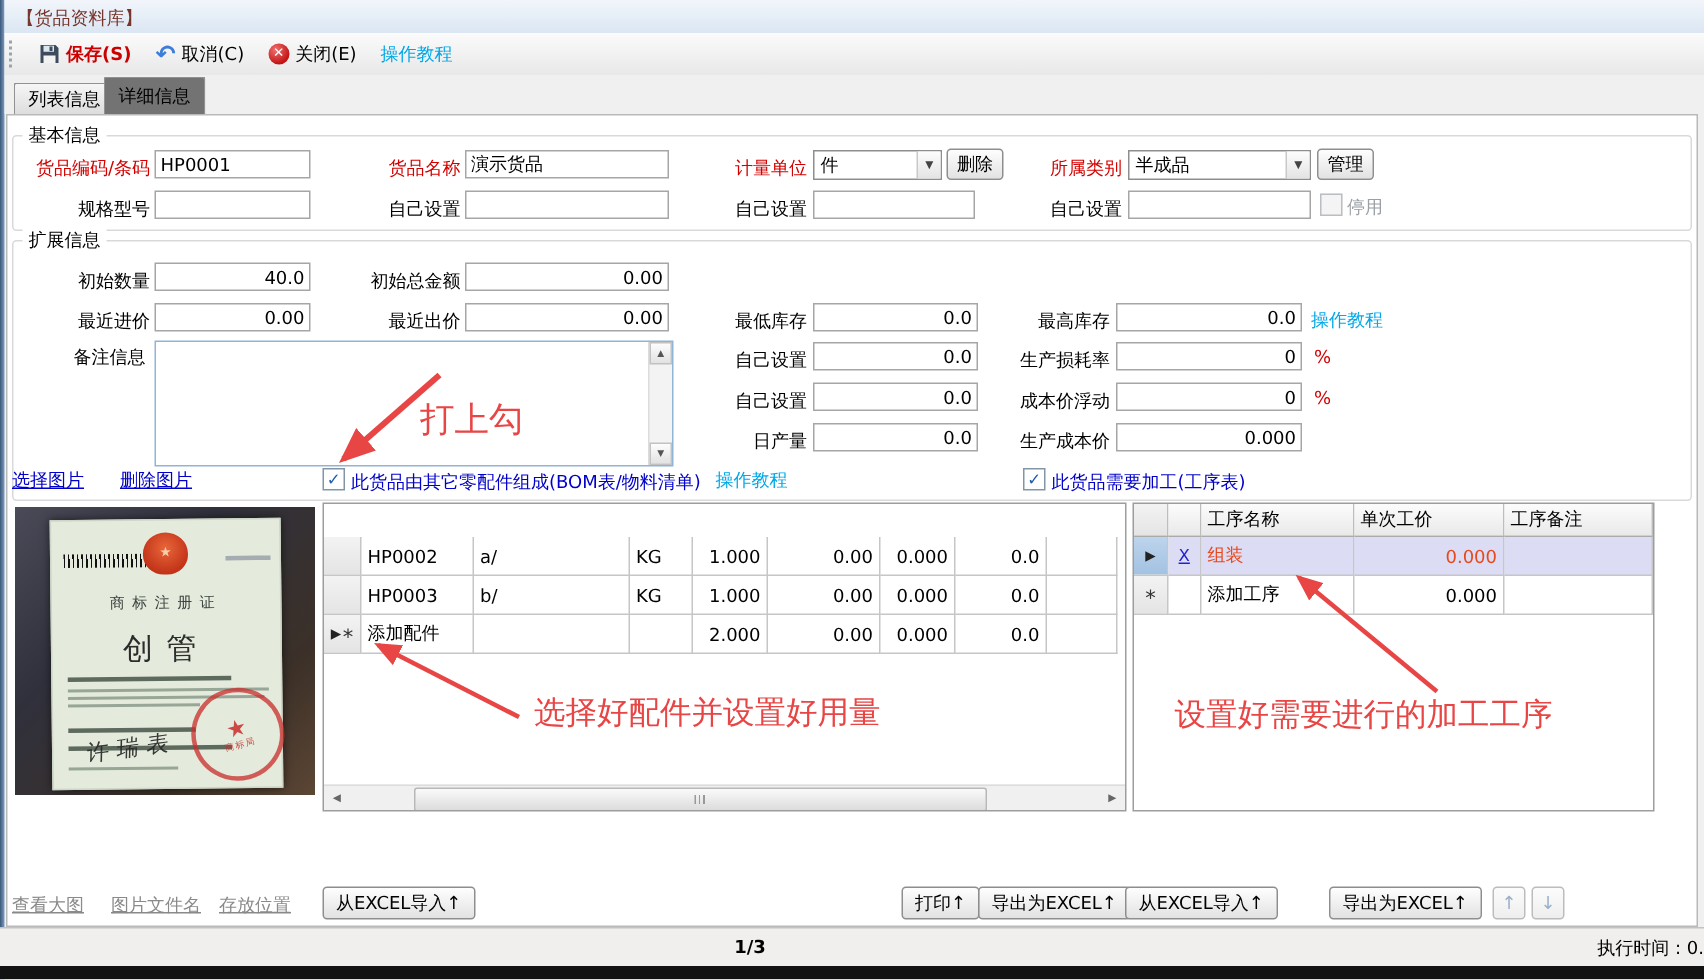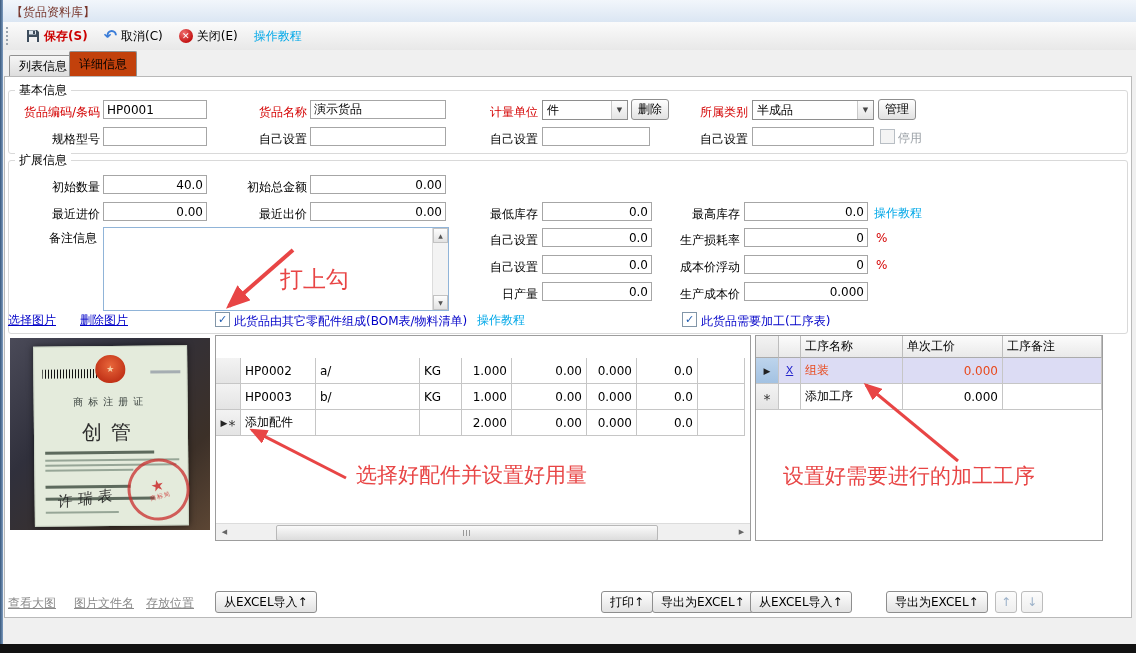--- a/index.html
+++ b/index.html
@@ -16,21 +16,21 @@
   .tb-save{color:#cc0000;font-weight:bold;}
   .closeicon{width:14px;height:14px;border-radius:50%;background:radial-gradient(circle at 35% 30%,#f07070,#c41414 70%);color:#fff;font-size:9px;font-weight:bold;display:flex;align-items:center;justify-content:center;}
   .undoicon{color:#3b7dd8;font-size:16px;font-weight:bold;line-height:12px;}
   .link-cyan{color:#00a8e8;text-decoration:none;cursor:pointer;}
   .link-blue{color:#0000c8;text-decoration:underline;cursor:pointer;}
   .link-grey{color:#8a8a8a;text-decoration:underline;cursor:pointer;}
   
   .tabrow{left:3px;top:50px;width:1133px;height:26px;background:#f0f0f0;}
   .tab{position:absolute;bottom:0;border:1px solid #919191;border-bottom:none;border-radius:2px 2px 0 0;padding:0 9px;font-size:12px;display:flex;align-items:center;}
   .tab.inactive{height:20px;background:linear-gradient(#f6f6f6,#dddddd);}
-  .tab.active{height:24px;background:#c2410c;z-index:3;align-items:center;}
+  .tab.active{height:24px;background:#737373;z-index:3;align-items:center;}
   .page{left:4px;top:76px;width:1128px;height:542px;background:#fff;border:1px solid #b9b9b9;box-sizing:border-box;}
   
   .group{border:1px solid #d9d9d9;border-radius:3px;}
   .gtitle{position:absolute;top:-9px;left:6px;background:#fff;padding:0 4px;font-size:12px;}
   .lbl{font-size:12px;text-align:right;white-space:nowrap;}
   .red{color:#d40000;}
   .inp{position:absolute;height:19px;border:1px solid #a6a6a6;background:#fff;font-size:12px;padding:0 3px;box-sizing:border-box;font-family:inherit;}
   .num{text-align:right;}
   .combo{position:absolute;height:20px;border:1px solid #8e8e8e;background:#fff;box-sizing:border-box;display:flex;align-items:center;}
   .combo-text{flex:1;padding-left:4px;font-size:12px;}
@@ -332,14 +332,18 @@
   <span class="abs link-grey" style="left:74px;top:595px;">图片文件名</span>
   <span class="abs link-grey" style="left:146px;top:595px;">存放位置</span>
   <button class="btn" style="left:215px;top:591px;">从EXCEL导入↑</button>
   <button class="btn" style="left:601px;top:591px;">打印↑</button>
   <button class="btn" style="left:652px;top:591px;">导出为EXCEL↑</button>
   <button class="btn" style="left:750px;top:591px;">从EXCEL导入↑</button>
   <button class="btn" style="left:886px;top:591px;">导出为EXCEL↑</button>
   <button class="btn disabled" style="left:995px;top:591px;width:22px;padding:0;">↑</button>
   <button class="btn disabled" style="left:1021px;top:591px;width:22px;padding:0;">↓</button>
 
+  <div class="abs statusbar">
+    <div class="abs" style="left:400px;top:5px;width:200px;text-align:center;font-weight:bold;">1/3</div>
+    <div class="abs" style="right:0px;top:5px;white-space:nowrap;">执行时间 : 0.</div>
+  </div>
   <div class="abs blackstrip"></div>
 </div>
 
 </body></html>

